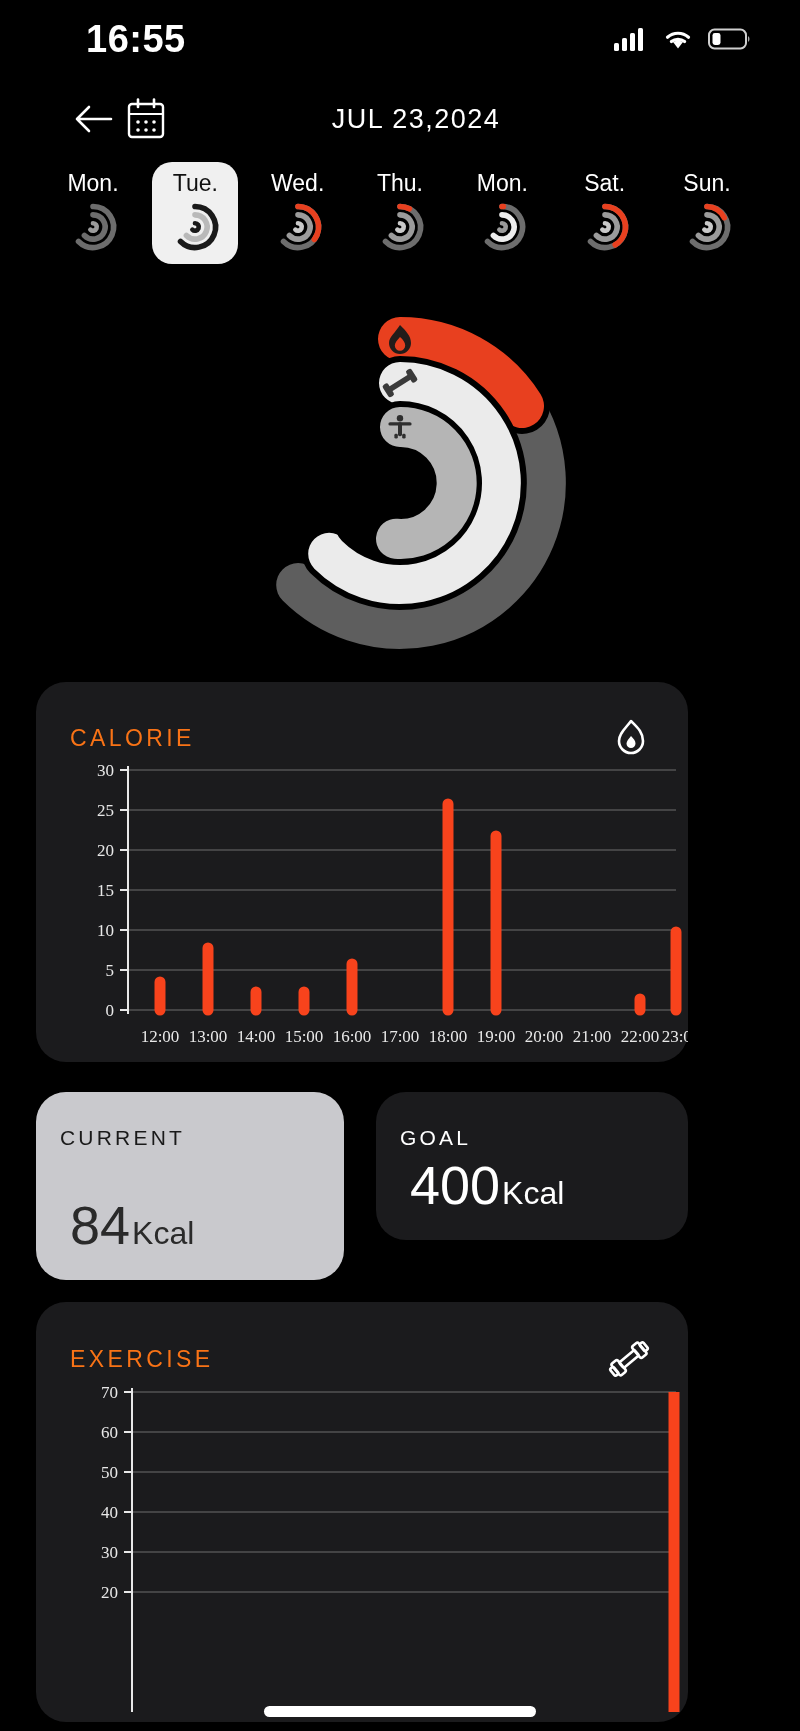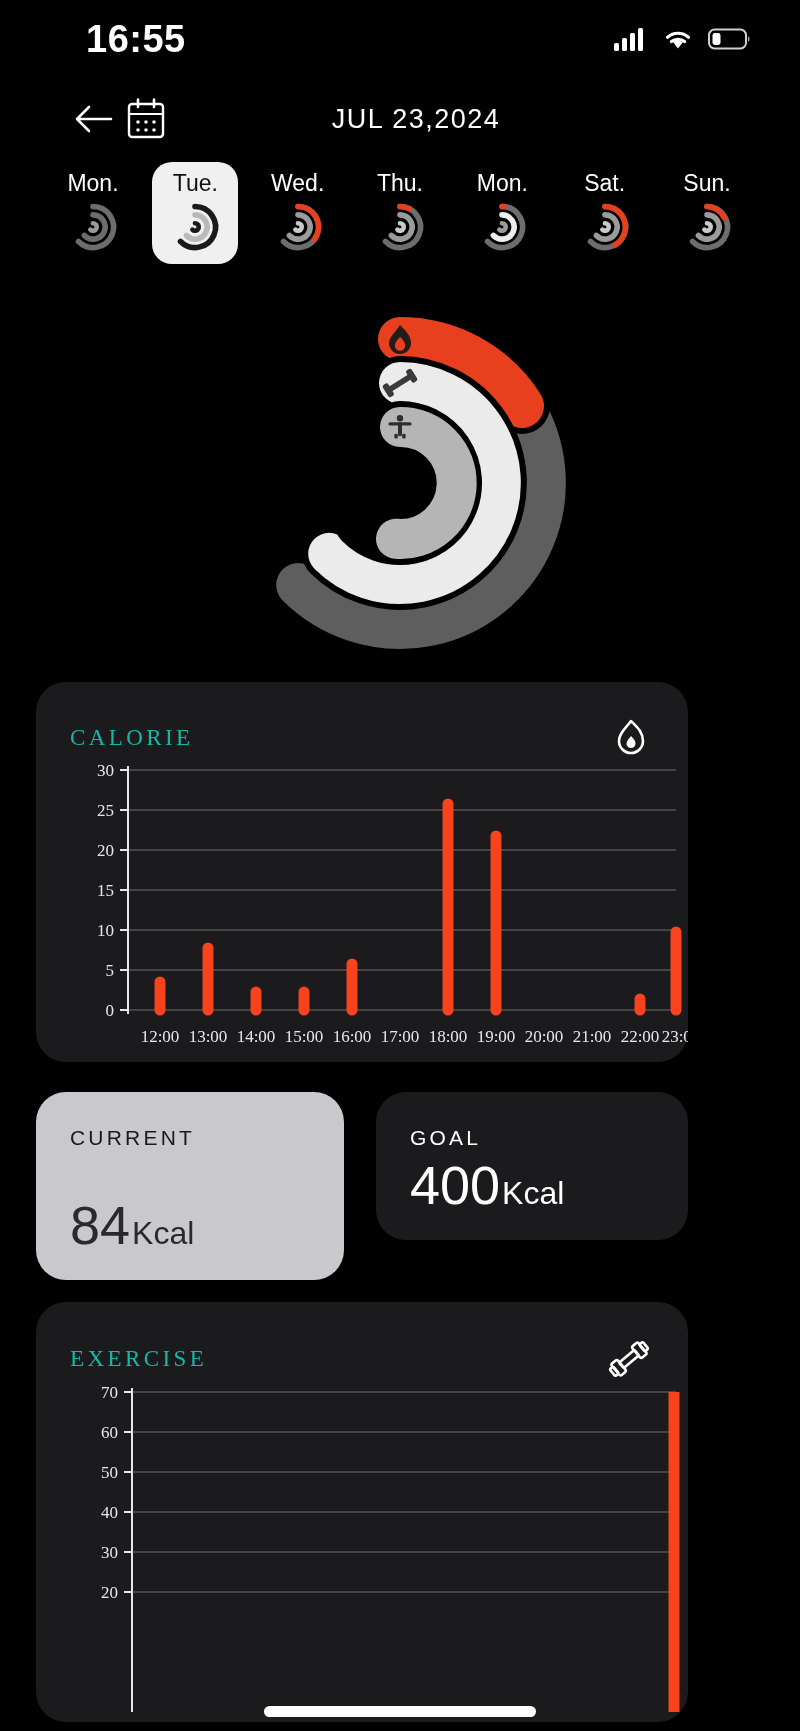--- a/index.html
+++ b/index.html
@@ -111,44 +111,44 @@
     background: #1b1b1d;
     border-radius: 30px;
   }
   .card-head {
     display: flex;
     align-items: center;
     justify-content: space-between;
     padding: 34px 36px 0 34px;
   }
   .card-title {
-    color: #14b8a6;
+    color: #f97316;
     font-size: 23px;
     letter-spacing: 3.4px;
-    font-family: Liberation Serif, serif;
+    font-family: Liberation Sans, sans-serif;
   }
 
   #calorie-card {
     top: 682px; left: 36px;
     width: 652px; height: 380px;
   }
   #exercise-card {
     top: 1302px; left: 36px;
     width: 652px; height: 420px;
   }
 
   
   .chart { position: relative; }
   .chart svg { display: block; }
 
   
   .stat-card {
     position: absolute;
     border-radius: 30px;
-    padding: 34px 34px;
+    padding: 34px 24px;
   }
   #current-card {
     top: 1092px; left: 36px;
     width: 308px; height: 188px;
     background: #c9c9cd;
   }
   #goal-card {
     top: 1092px; left: 376px;
     width: 312px; height: 148px;
     background: #1b1b1d;

